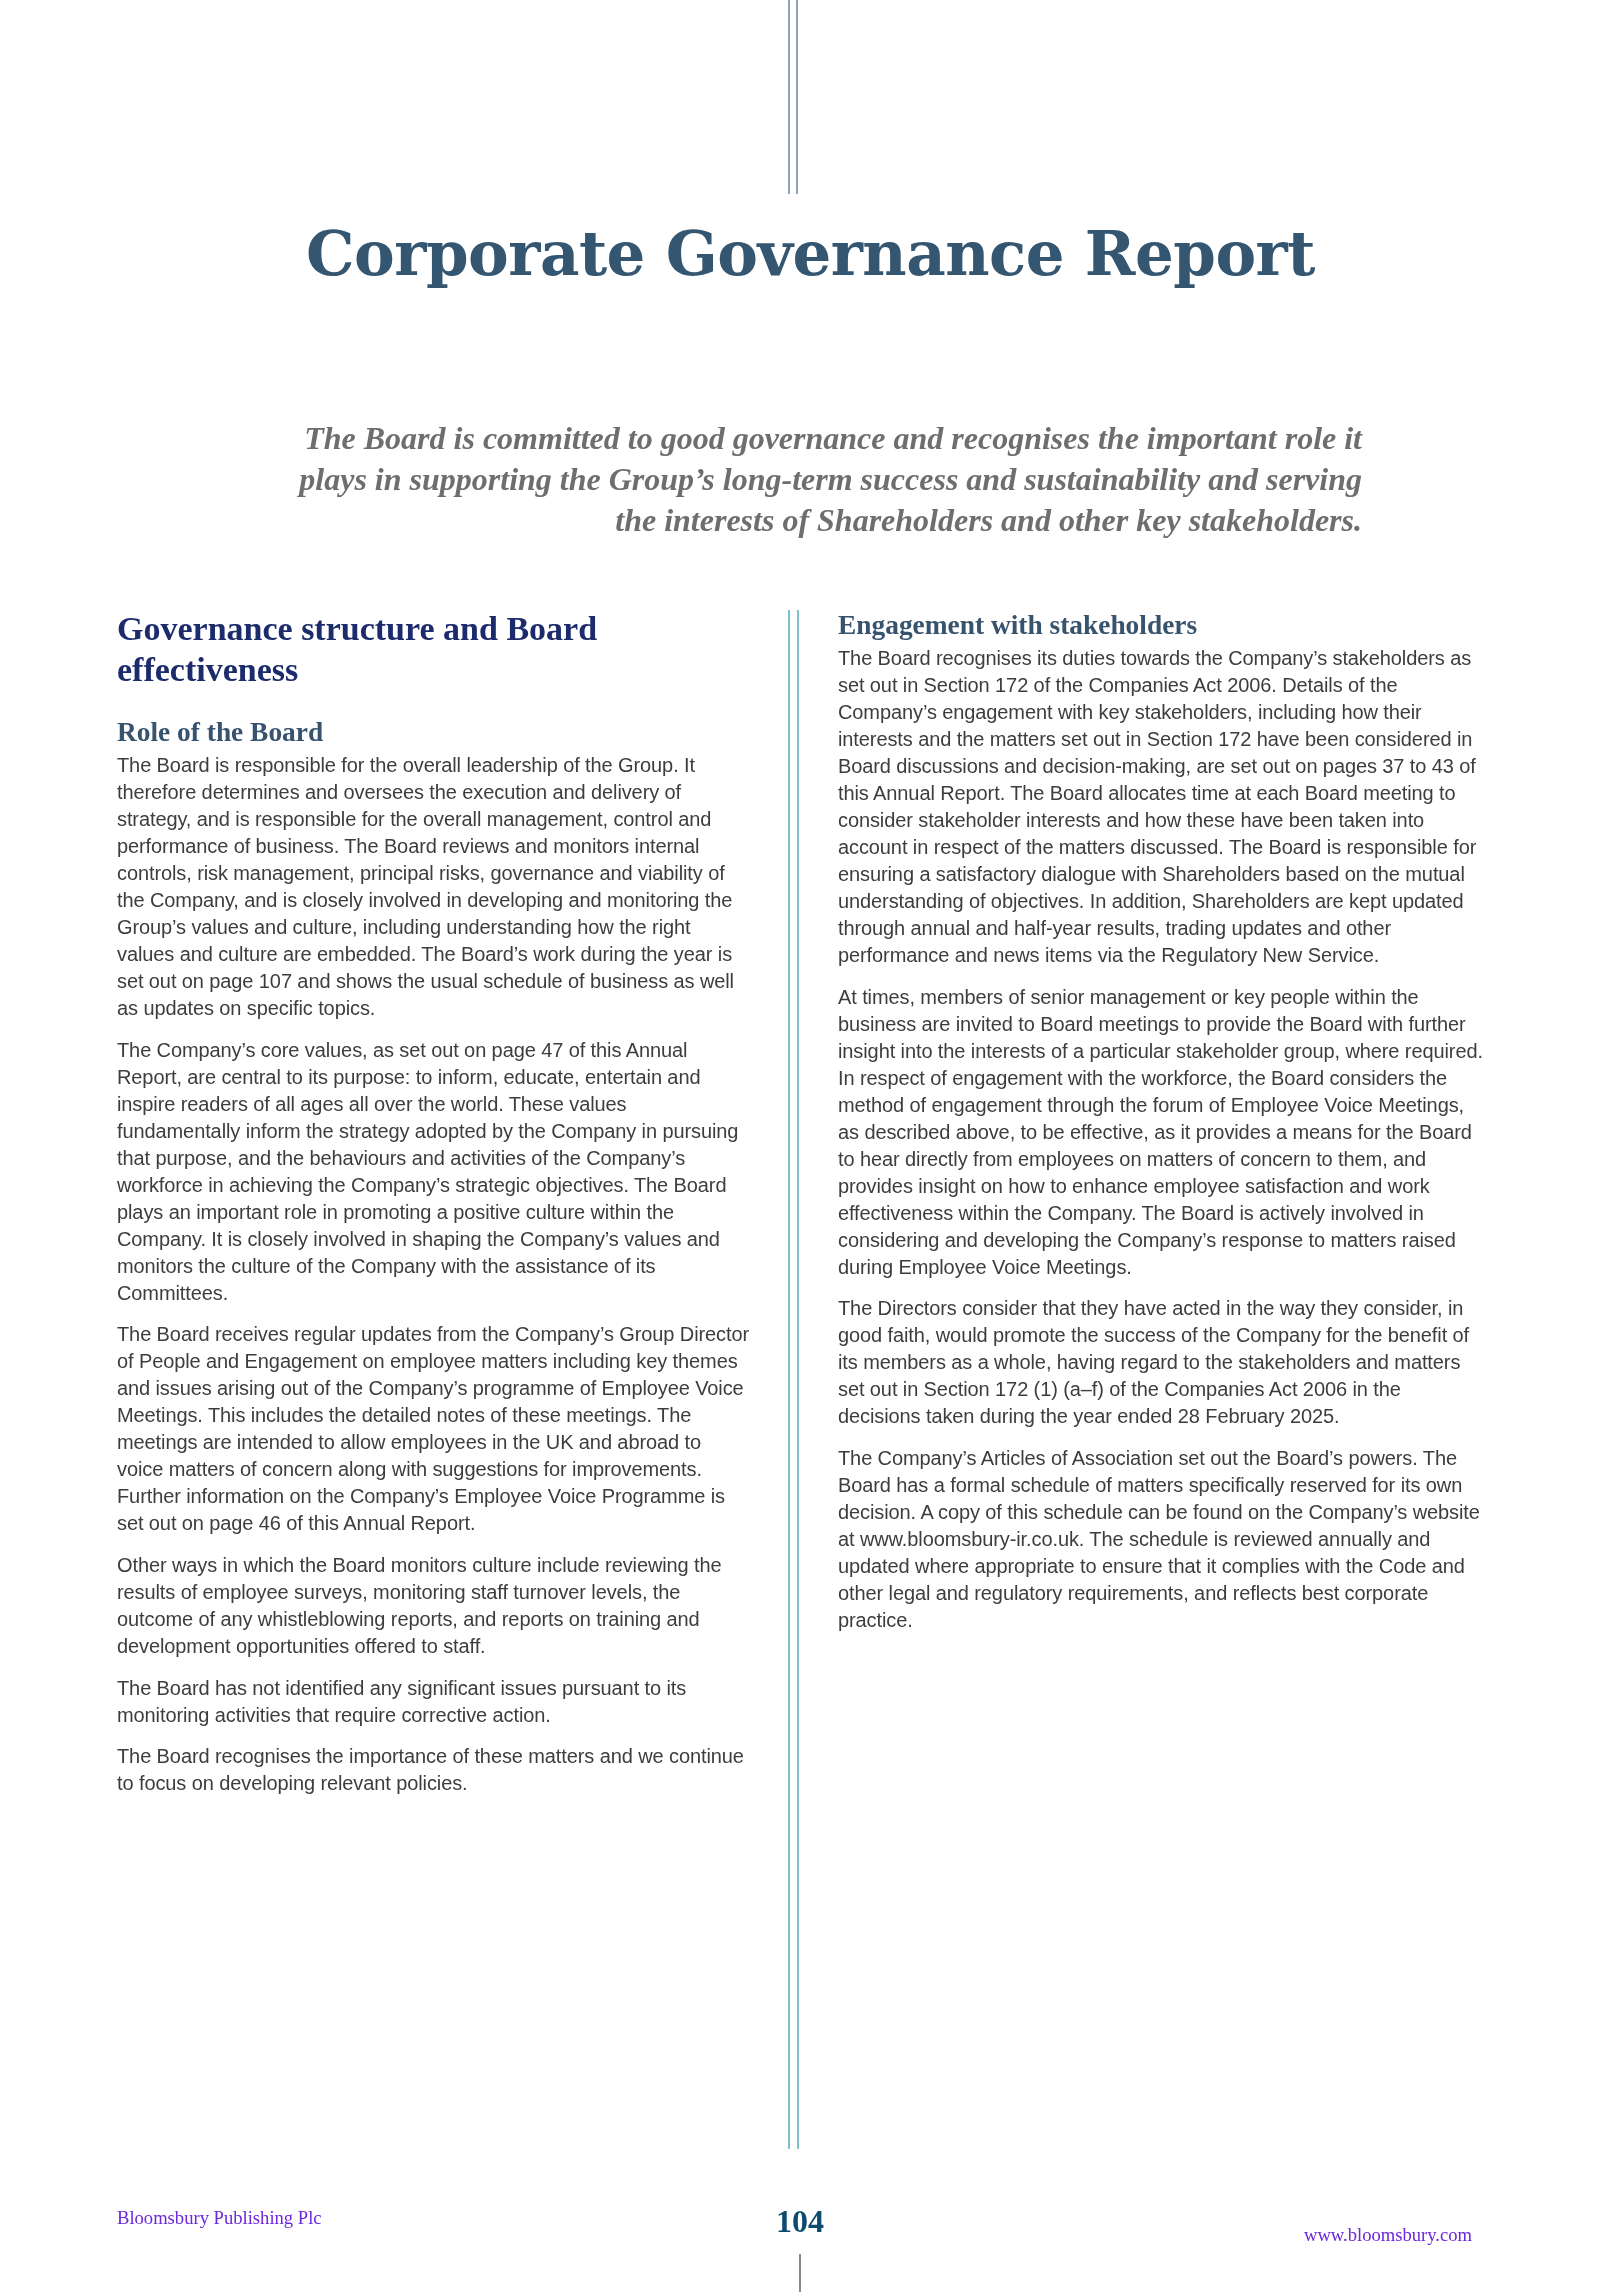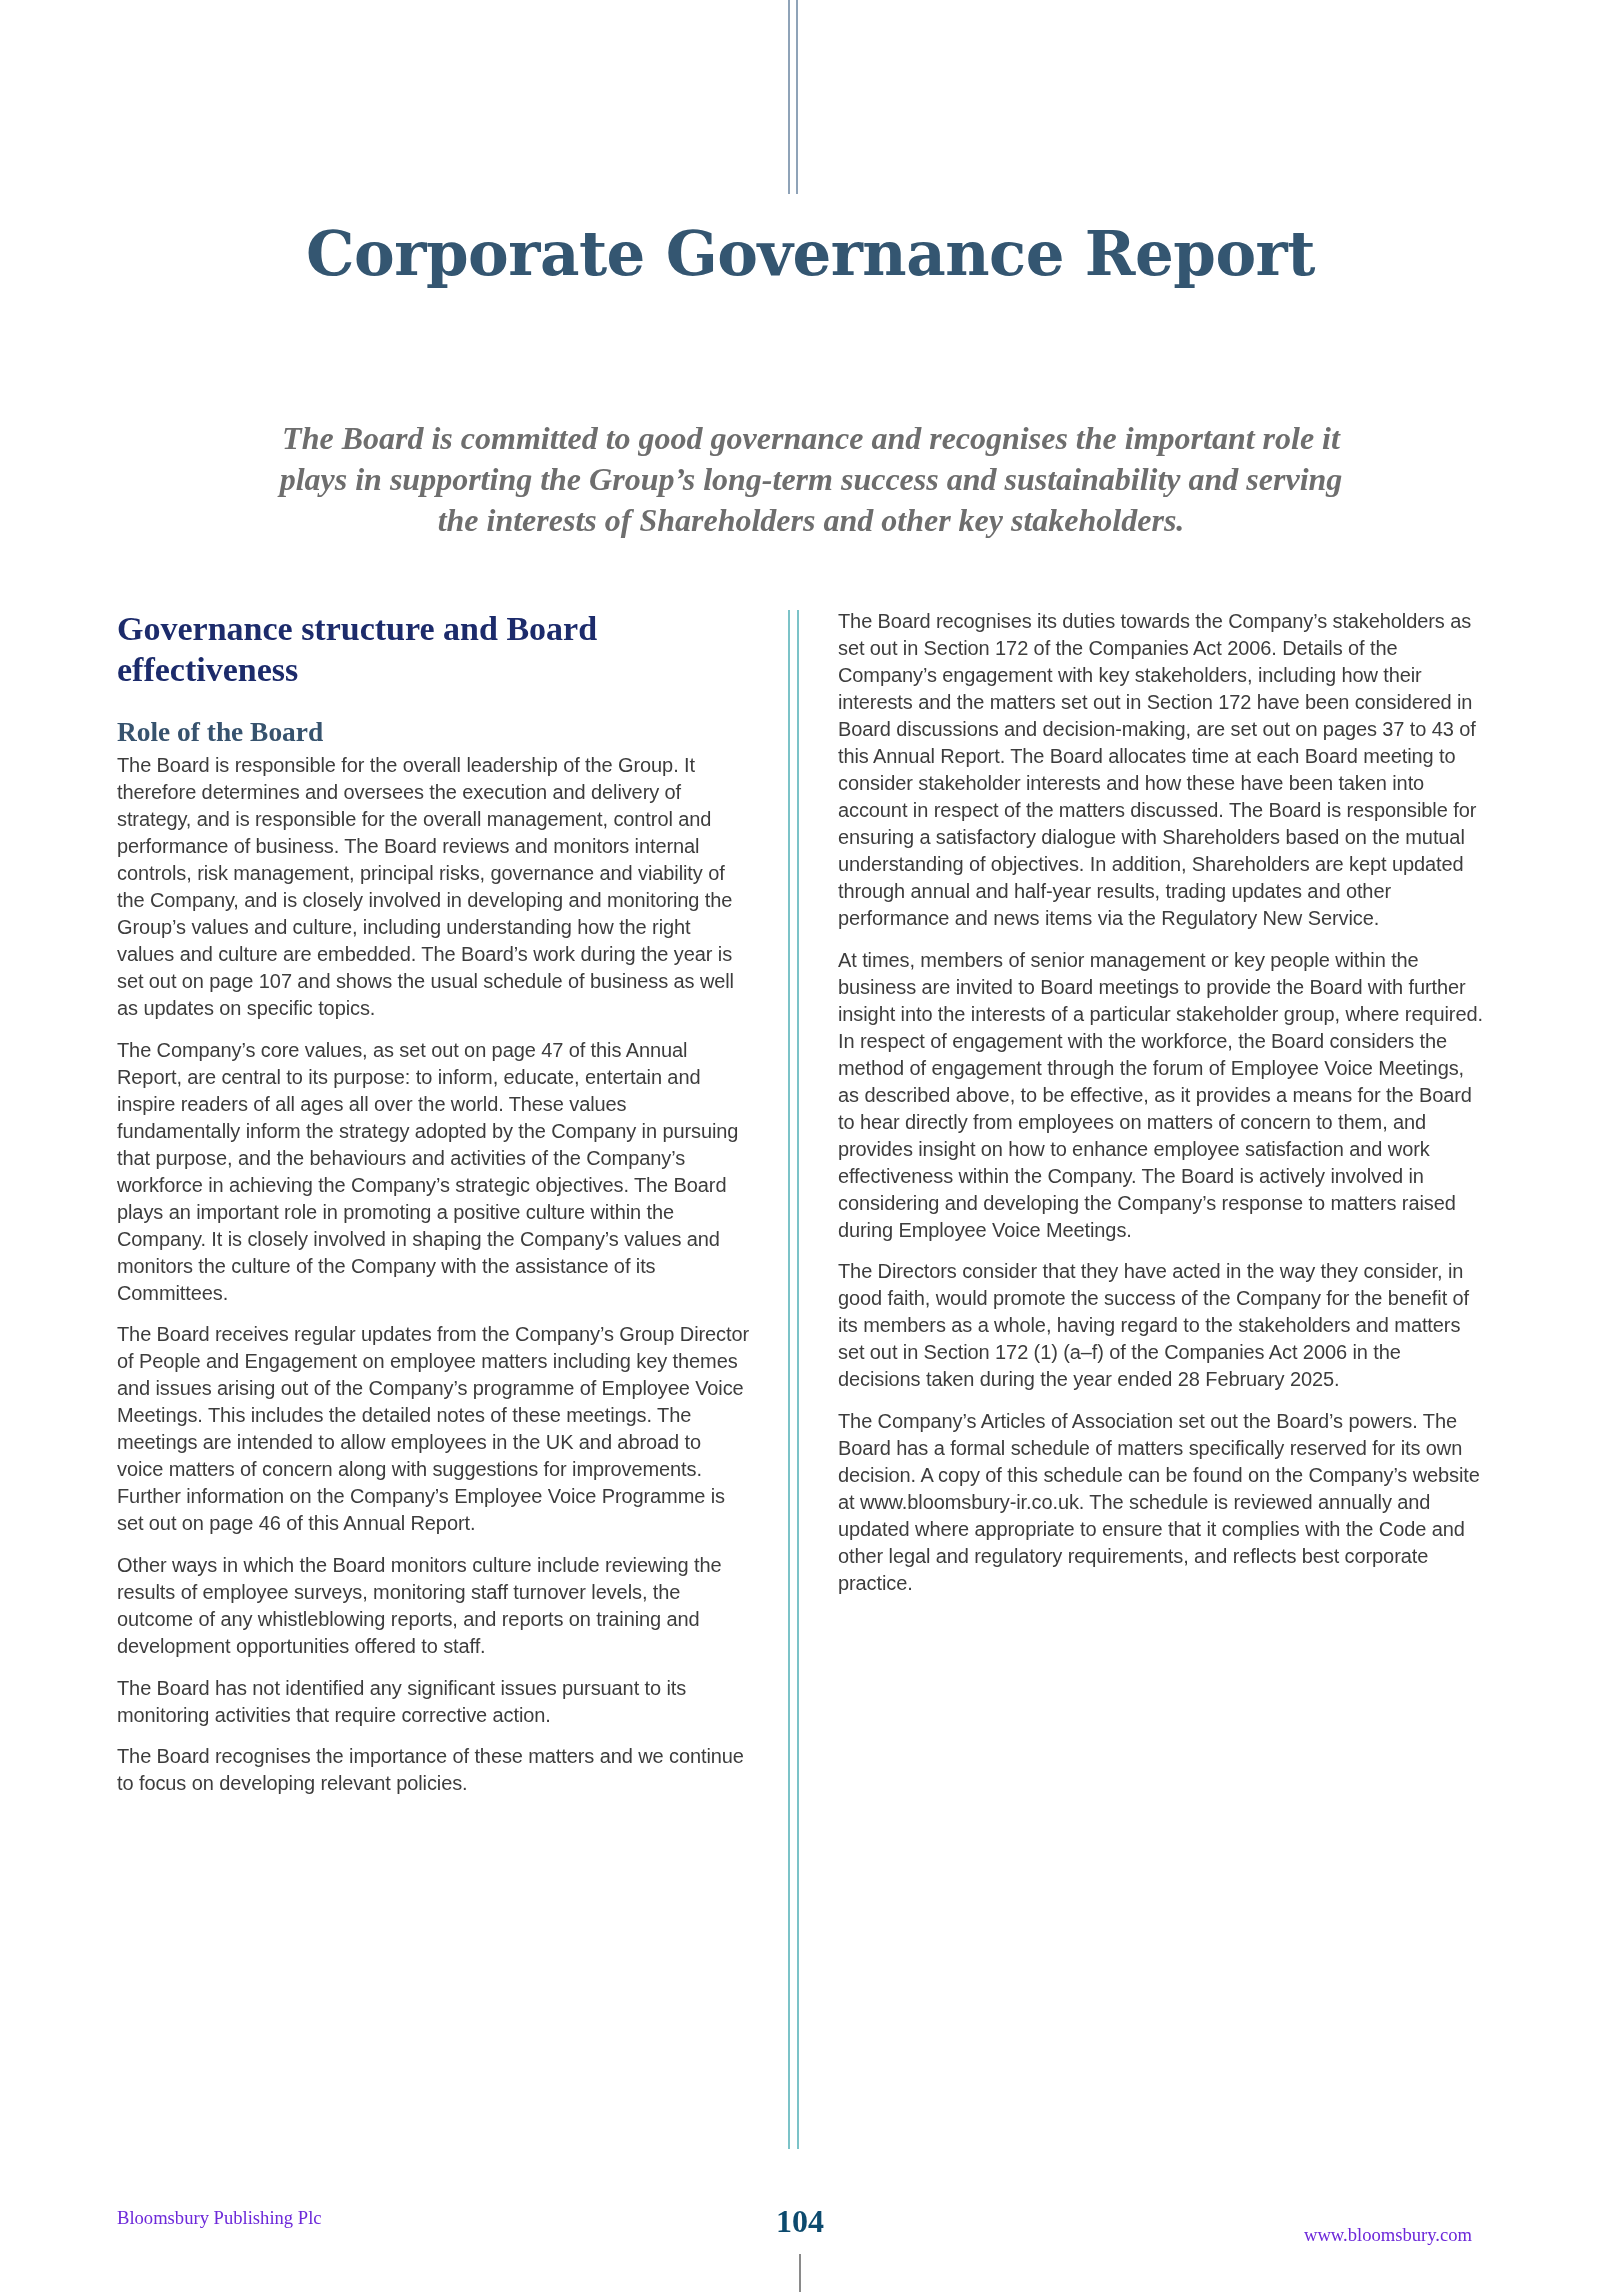--- a/index.html
+++ b/index.html
@@ -55,21 +55,21 @@
       font-size: 61px;
       letter-spacing: -0.5px;
       color: #345671;
     }
     .intro {
       position: absolute;
       left: 260px;
       width: 1102px;
       top: 418px;
       margin: 0;
-      text-align: center;
+      text-align: right;
       font-family: "Liberation Serif", "DejaVu Serif", serif;
       font-style: italic;
       font-weight: bold;
       font-size: 32px;
       line-height: 41px;
       color: #6e6e6e;
     }
     .column {
       position: absolute;
       top: 608px;
@@ -162,20 +162,21 @@
   <p class="body">The Board is responsible for the overall leadership of the Group. It therefore determines and oversees the execution and delivery of strategy, and is responsible for the overall management, control and performance of business. The Board reviews and monitors internal controls, risk management, principal risks, governance and viability of the Company, and is closely involved in developing and monitoring the Group’s values and culture, including understanding how the right values and culture are embedded. The Board’s work during the year is set out on page 107 and shows the usual schedule of business as well as updates on specific topics.</p>
 
   <p class="body">The Company’s core values, as set out on page 47 of this Annual Report, are central to its purpose: to inform, educate, entertain and inspire readers of all ages all over the world. These values fundamentally inform the strategy adopted by the Company in pursuing that purpose, and the behaviours and activities of the Company’s workforce in achieving the Company’s strategic objectives. The Board plays an important role in promoting a positive culture within the Company. It is closely involved in shaping the Company’s values and monitors the culture of the Company with the assistance of its Committees.</p>
   <p class="body">The Board receives regular updates from the Company’s Group Director of People and Engagement on employee matters including key themes and issues arising out of the Company’s programme of Employee Voice Meetings. This includes the detailed notes of these meetings. The meetings are intended to allow employees in the UK and abroad to voice matters of concern along with suggestions for improvements. Further information on the Company’s Employee Voice Programme is set out on page 46 of this Annual Report.</p>
   <p class="body">Other ways in which the Board monitors culture include reviewing the results of employee surveys, monitoring staff turnover levels, the outcome of any whistleblowing reports, and reports on training and development opportunities offered to staff.</p>
   <p class="body">The Board has not identified any significant issues pursuant to its monitoring activities that require corrective action.</p>
   <p class="body">The Board recognises the importance of these matters and we continue to focus on developing relevant policies.</p>
 </div>
 
 <div class="column col-right">
+  <h3 class="sub first">Engagement with stakeholders</h3>
   <p class="body">The Board recognises its duties towards the Company’s stakeholders as set out in Section 172 of the Companies Act 2006. Details of the Company’s engagement with key stakeholders, including how their interests and the matters set out in Section 172 have been considered in Board discussions and decision-making, are set out on pages 37 to 43 of this Annual Report. The Board allocates time at each Board meeting to consider stakeholder interests and how these have been taken into account in respect of the matters discussed. The Board is responsible for ensuring a satisfactory dialogue with Shareholders based on the mutual understanding of objectives. In addition, Shareholders are kept updated through annual and half-year results, trading updates and other performance and news items via the Regulatory New Service.</p>
   <p class="body">At times, members of senior management or key people within the business are invited to Board meetings to provide the Board with further insight into the interests of a particular stakeholder group, where required. In respect of engagement with the workforce, the Board considers the method of engagement through the forum of Employee Voice Meetings, as described above, to be effective, as it provides a means for the Board to hear directly from employees on matters of concern to them, and provides insight on how to enhance employee satisfaction and work effectiveness within the Company. The Board is actively involved in considering and developing the Company’s response to matters raised during Employee Voice Meetings.</p>
   <p class="body">The Directors consider that they have acted in the way they consider, in good faith, would promote the success of the Company for the benefit of its members as a whole, having regard to the stakeholders and matters set out in Section 172 (1) (a–f) of the Companies Act 2006 in the decisions taken during the year ended 28 February 2025.</p>
 
   <p class="body">The Company’s Articles of Association set out the Board’s powers. The Board has a formal schedule of matters specifically reserved for its own decision. A copy of this schedule can be found on the Company’s website at www.bloomsbury-ir.co.uk. The schedule is reviewed annually and updated where appropriate to ensure that it complies with the Code and other legal and regulatory requirements, and reflects best corporate practice.</p>
 </div>
 
 <div class="footer">
   <span class="footer-left">Bloomsbury Publishing Plc</span>
   <span class="footer-page">104</span>

